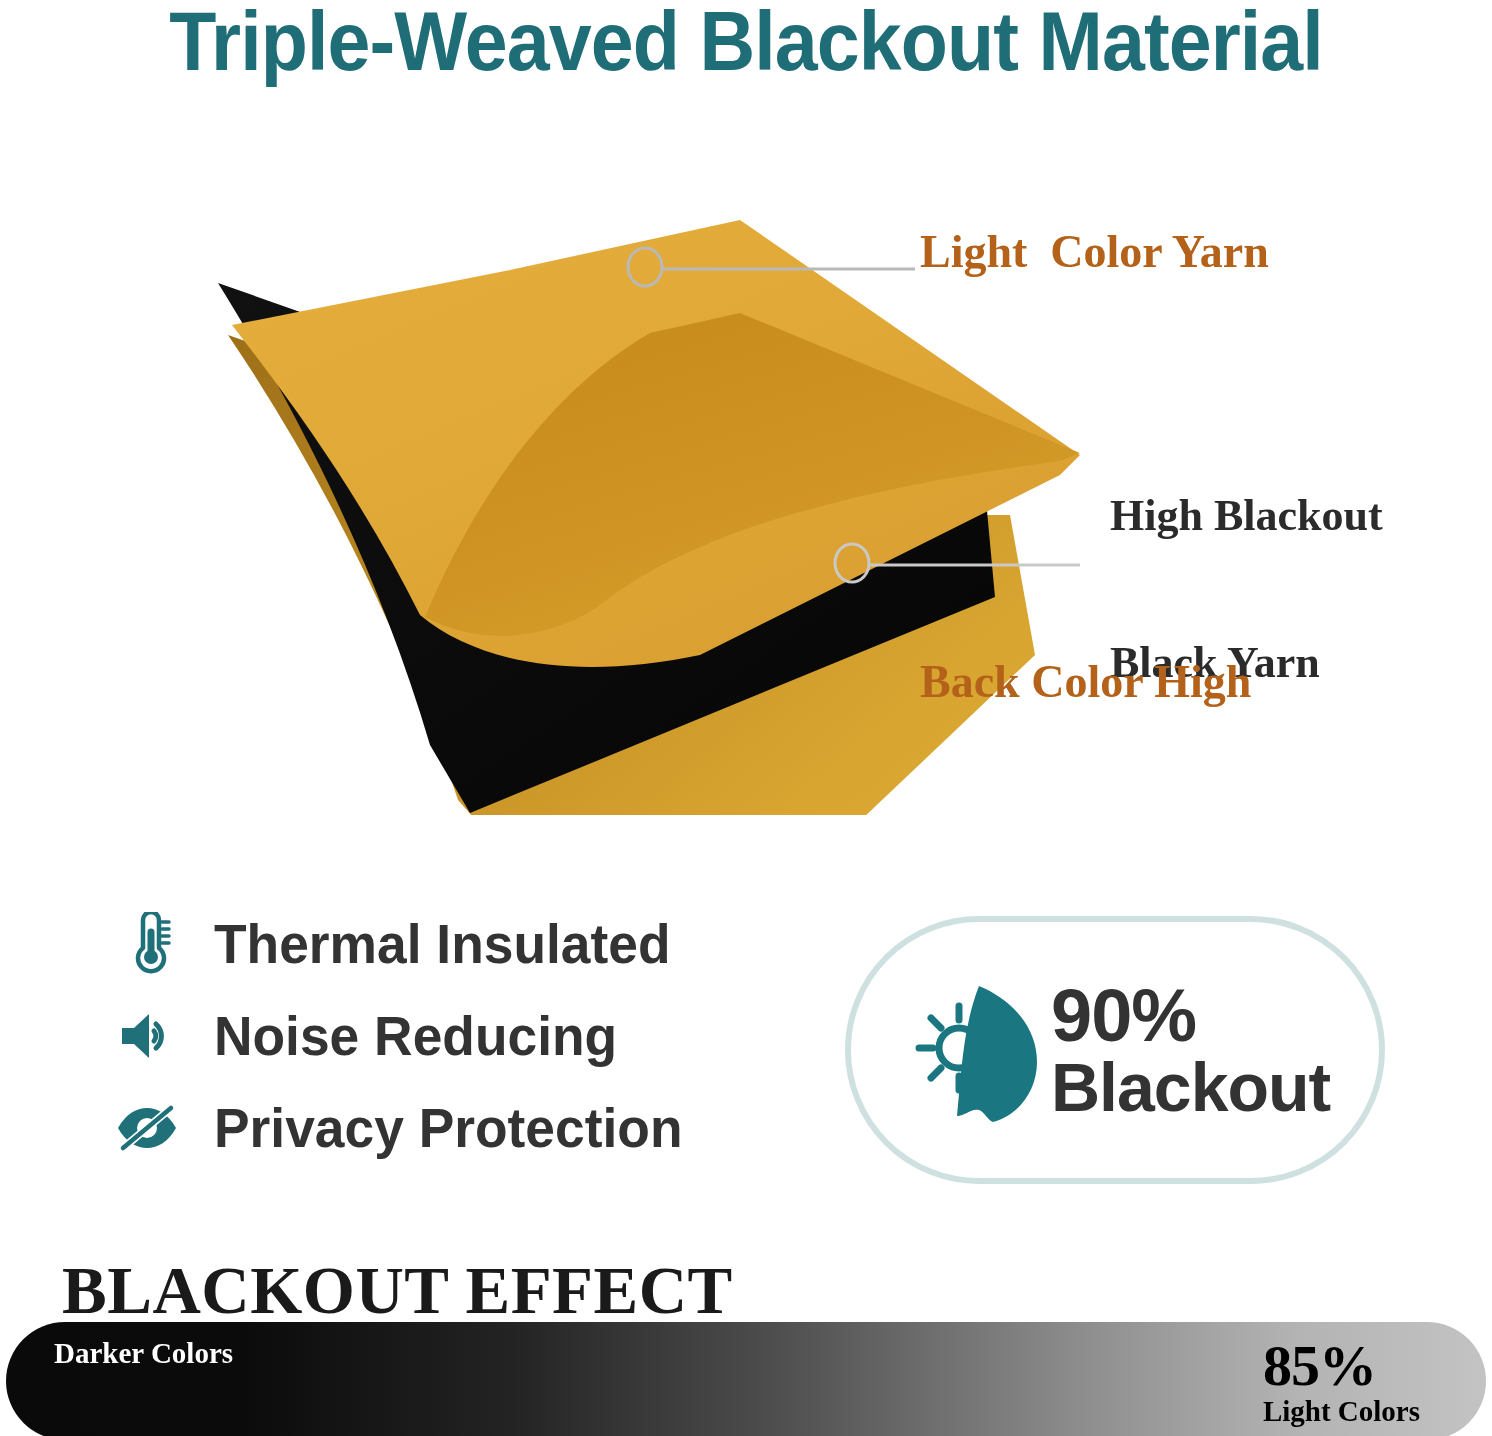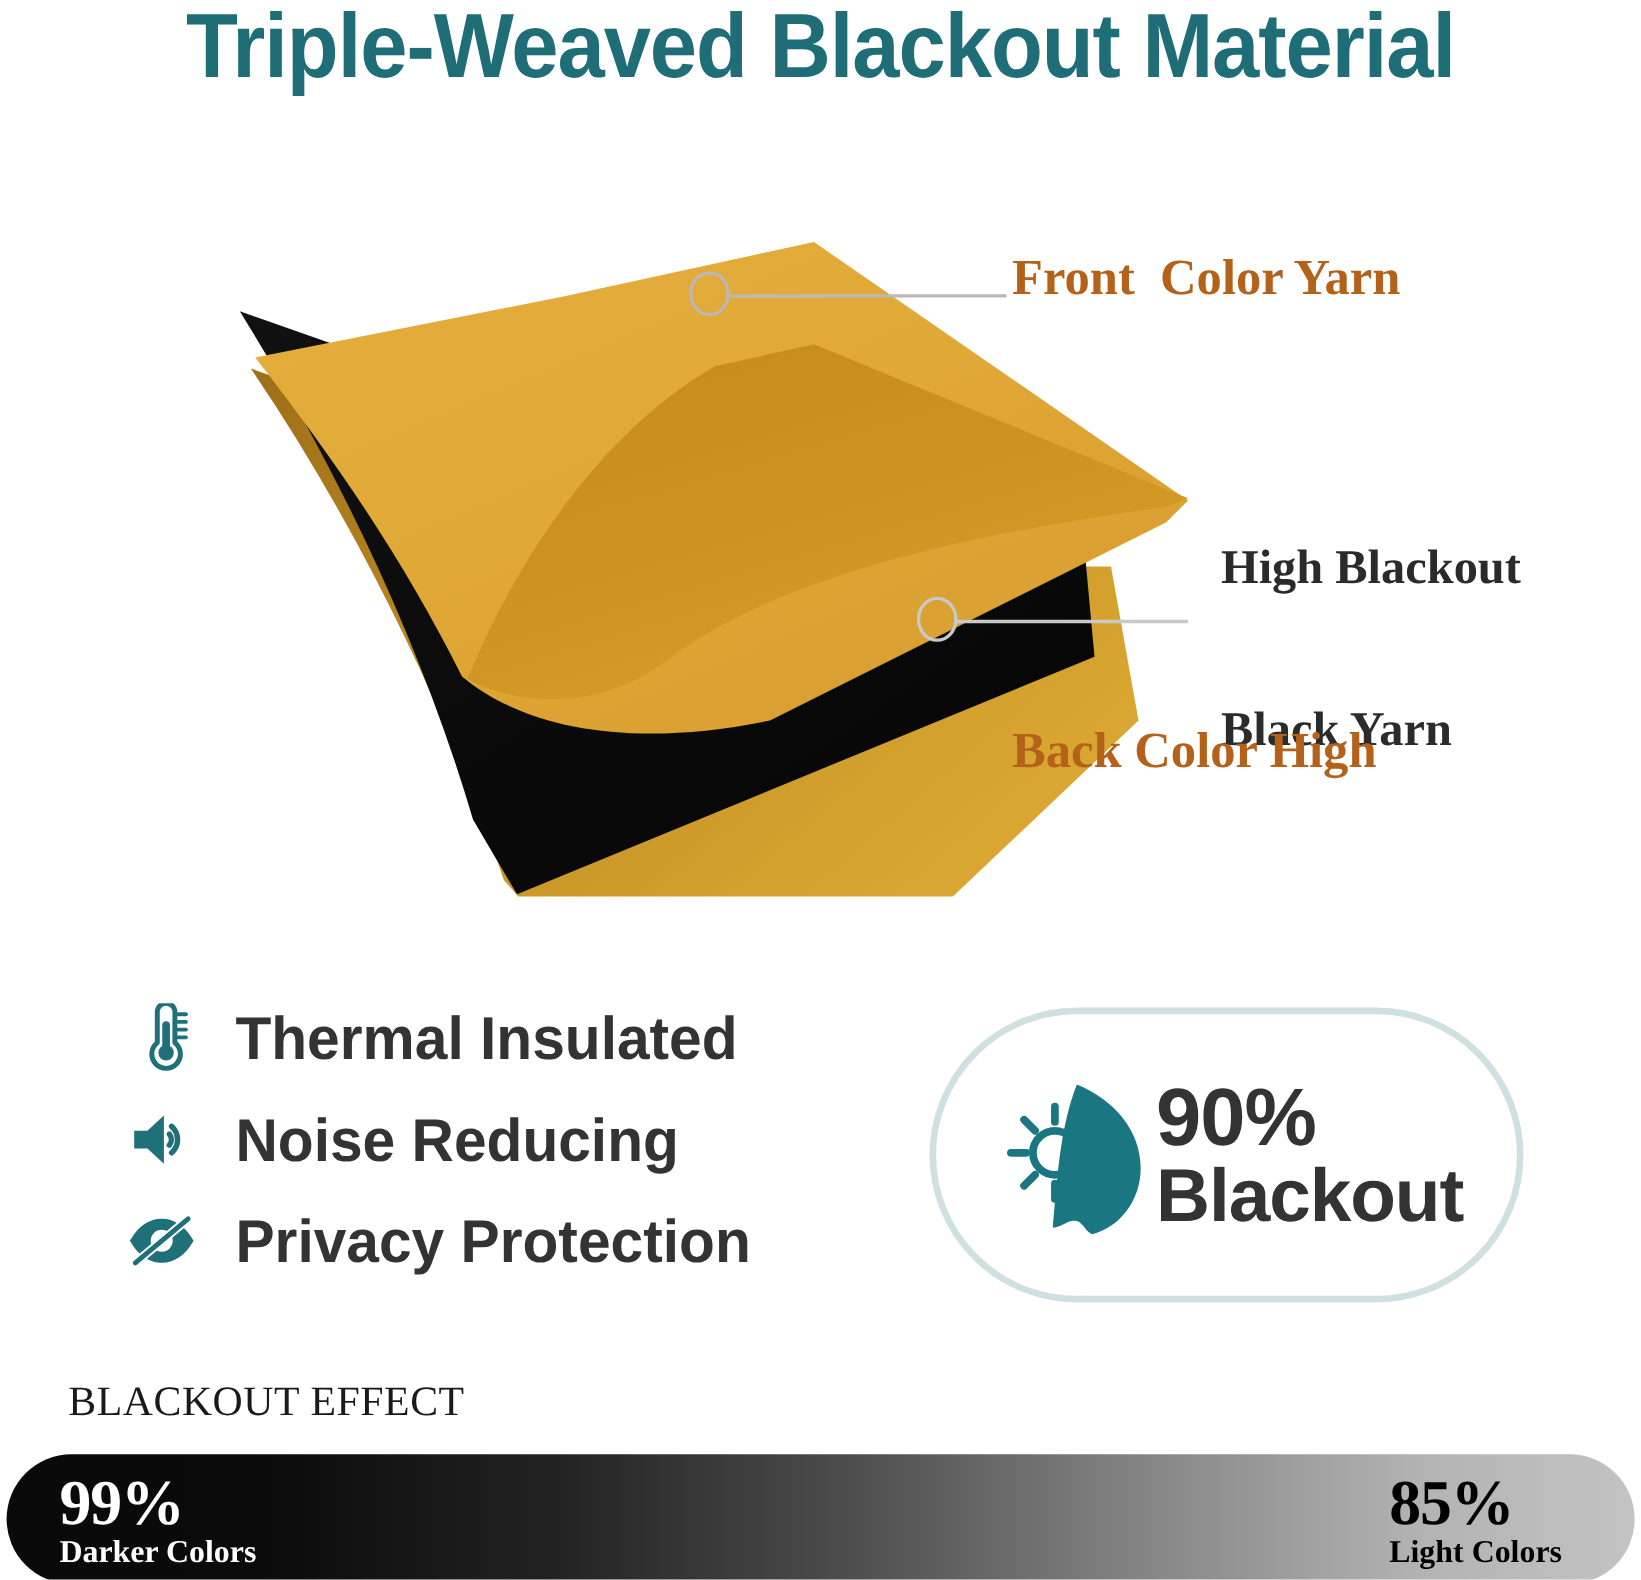--- a/index.html
+++ b/index.html
@@ -109,22 +109,22 @@
     line-height:1.02;
   }
   #blackout-pct { font-size:74px; letter-spacing:-1px; }
   #blackout-word { font-size:68px; letter-spacing:-1px; }
 
   
   #blackout-effect-title {
     position:absolute;
     left:62px; top:1252px;
     font-family:"Liberation Serif", serif;
-    font-weight:normal;
-    font-size:38px;
+    font-weight:bold;
+    font-size:67px;
     letter-spacing:0.5px;
     color:#1a1a1a;
     white-space:nowrap;
   }
   #gradient-bar {
     position:absolute;
     left:6px; top:1322px;
     width:1480px; height:118px;
     border-radius:59px;
     background:linear-gradient(to right,
@@ -207,21 +207,21 @@
       <ellipse cx="672" cy="378" rx="17" ry="19"></ellipse>
       <line x1="689" y1="380" x2="900" y2="380"></line>
     </g>
     <g fill="none" stroke="#b9b9b9" stroke-width="3">
       <ellipse cx="478" cy="718" rx="17" ry="19"></ellipse>
       <line x1="495" y1="720" x2="740" y2="720"></line>
     </g>
   </svg>
 </div>
 
-<div class="callout-label" id="label-front">Front  Color Yarn</div>
+<div class="callout-label" id="label-front">Light  Color Yarn</div>
 
 <div class="callout-label" id="label-middle">
   <div>High Blackout</div>
   <div>Black Yarn</div>
 </div>
 
 <div class="callout-label" id="label-back">Back Color High</div>
 
 <div id="feature-list">
 
@@ -291,20 +291,19 @@
     <span id="blackout-pct">90%</span>
     <span id="blackout-word">Blackout</span>
   </span>
 </div>
 
 <div id="blackout-effect-title">BLACKOUT EFFECT</div>
 
 <div id="gradient-bar"></div>
 
 <div class="bar-stat" id="stat-dark">
-  <span class="stat-pct">99%</span>
   <span class="stat-caption">Darker Colors</span>
 </div>
 
 <div class="bar-stat" id="stat-light">
   <span class="stat-pct">85%</span>
   <span class="stat-caption">Light Colors</span>
 </div>
 
 </body></html>

